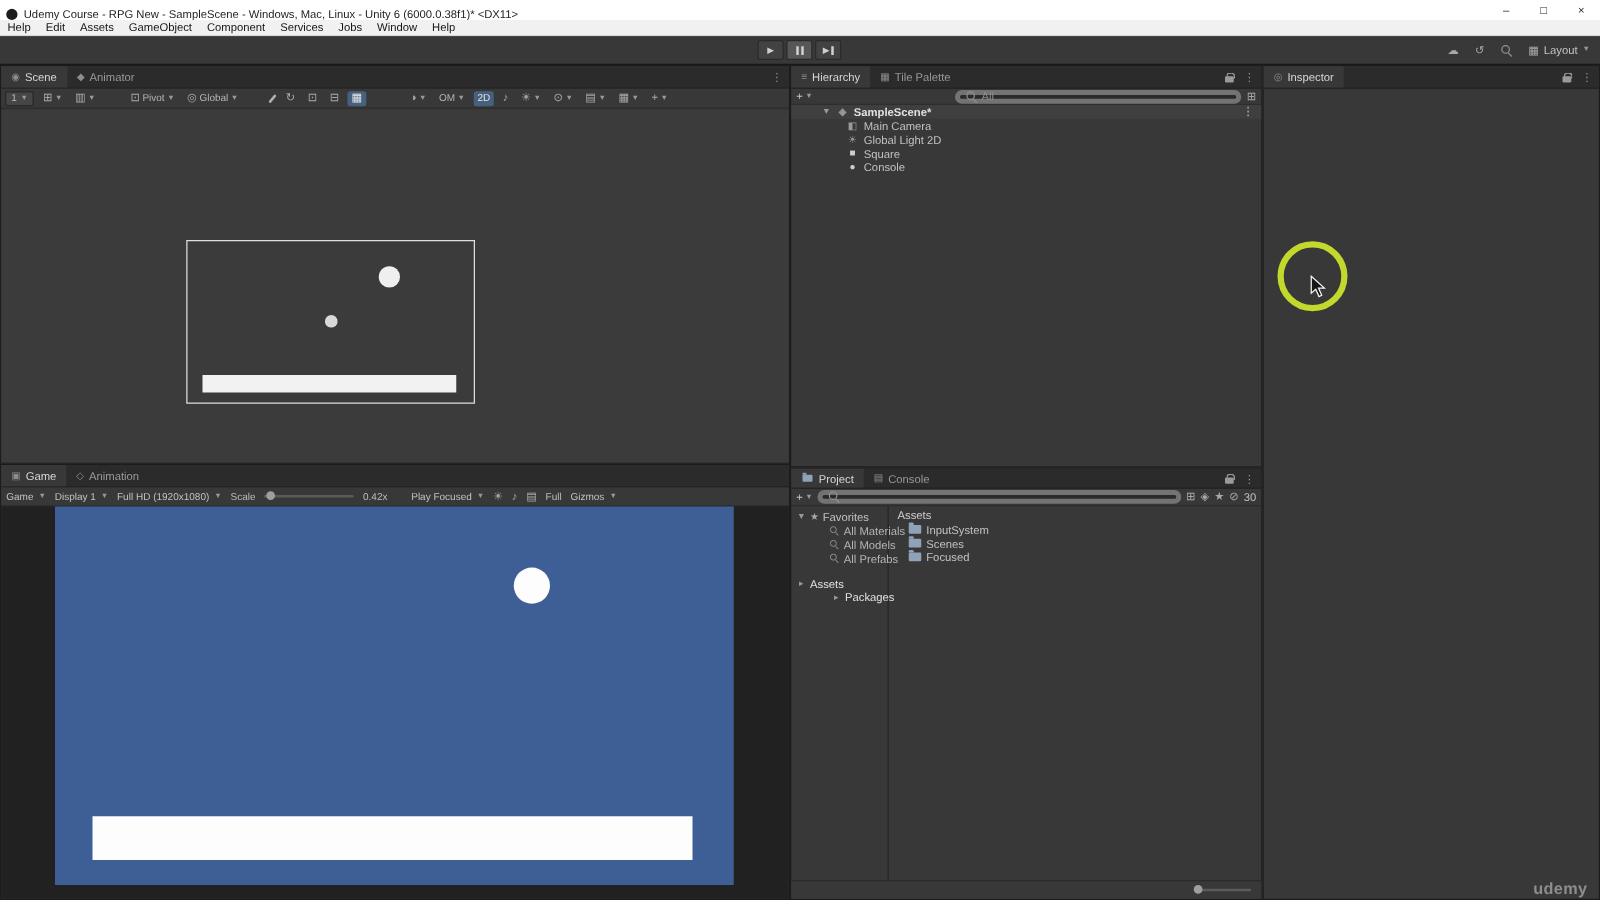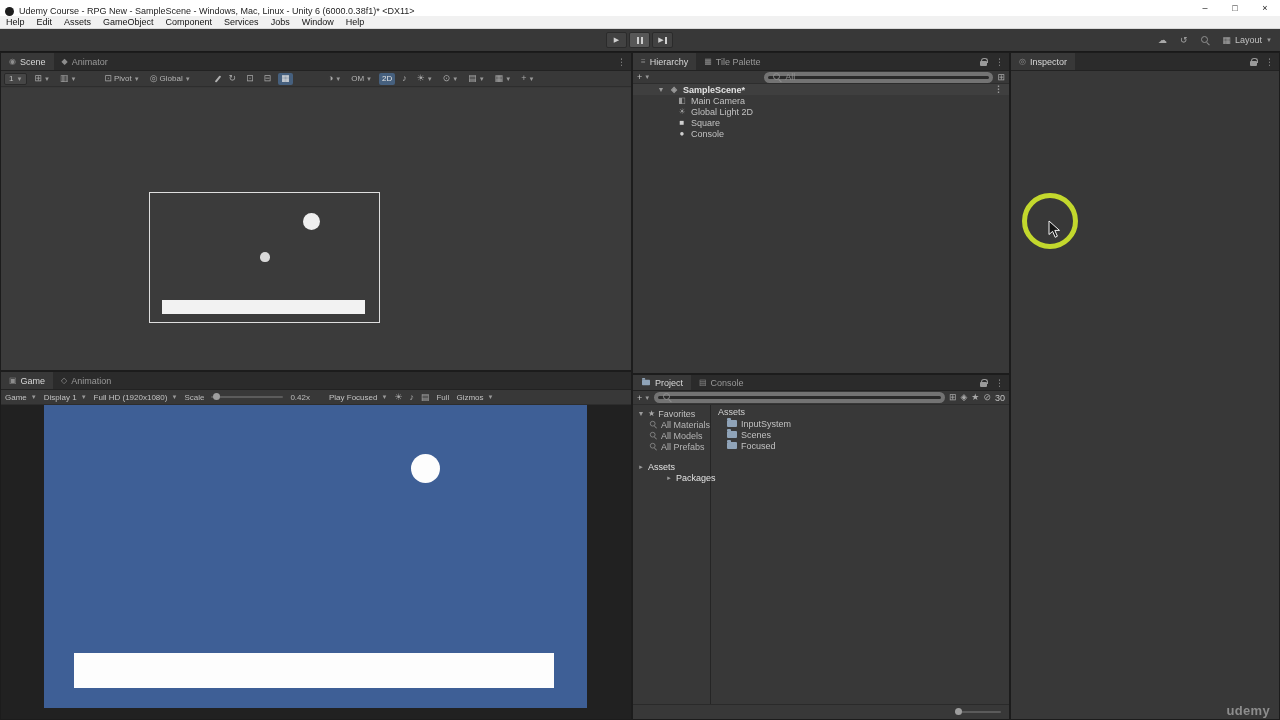--- a/index.html
+++ b/index.html
@@ -83,21 +83,21 @@
 .tw{width:8px;color:#9a9a9a;font-size:7px;flex:none;text-align:center;}
 .obj-icon{font-size:8px;color:#9a9a9a;width:10px;text-align:center;flex:none;}
 .row-dots{position:absolute;right:6px;top:0;color:#9a9a9a;}
 
 
 .proj-toolbar{height:14px;display:flex;align-items:center;gap:4px;padding:0 4px;border-bottom:1px solid #2d2d2d;}
 .p-body{position:absolute;left:0;top:30px;right:0;bottom:15px;display:flex;}
 .p-left{width:78px;border-right:1px solid #252525;padding-top:3px;}
 .p-right{flex:1;overflow:hidden;}
 .p-row{height:11px;display:flex;align-items:center;gap:3px;padding-left:4px;white-space:nowrap;}
-.p-row.sub{padding-left:16px;color:#b5b5b5;}
+.p-row.sub{padding-left:30px;color:#b5b5b5;}
 .p-row.selected{background:#4c4c4c;color:#e2e2e2;}
 .crumb-row{height:13px;display:flex;align-items:center;gap:3px;padding-left:7px;color:#d0d0d0;}
 .p-folder-row{height:11px;display:flex;align-items:center;gap:4px;padding-left:16px;}
 .p-bottom{position:absolute;left:0;bottom:0;right:0;height:15px;background:#383838;border-top:1px solid #2a2a2a;}
 .p-zoom{position:absolute;right:8px;top:6px;width:46px;height:2px;background:#5b5b5b;border-radius:1px;}
 .p-zoom .knob{top:-3px;left:0;}
 
 
 .ring{position:absolute;left:11px;top:121px;width:56px;height:56px;border:5px solid #c3d82d;border-radius:50%;}
 .cursor{position:absolute;left:37px;top:148px;}

